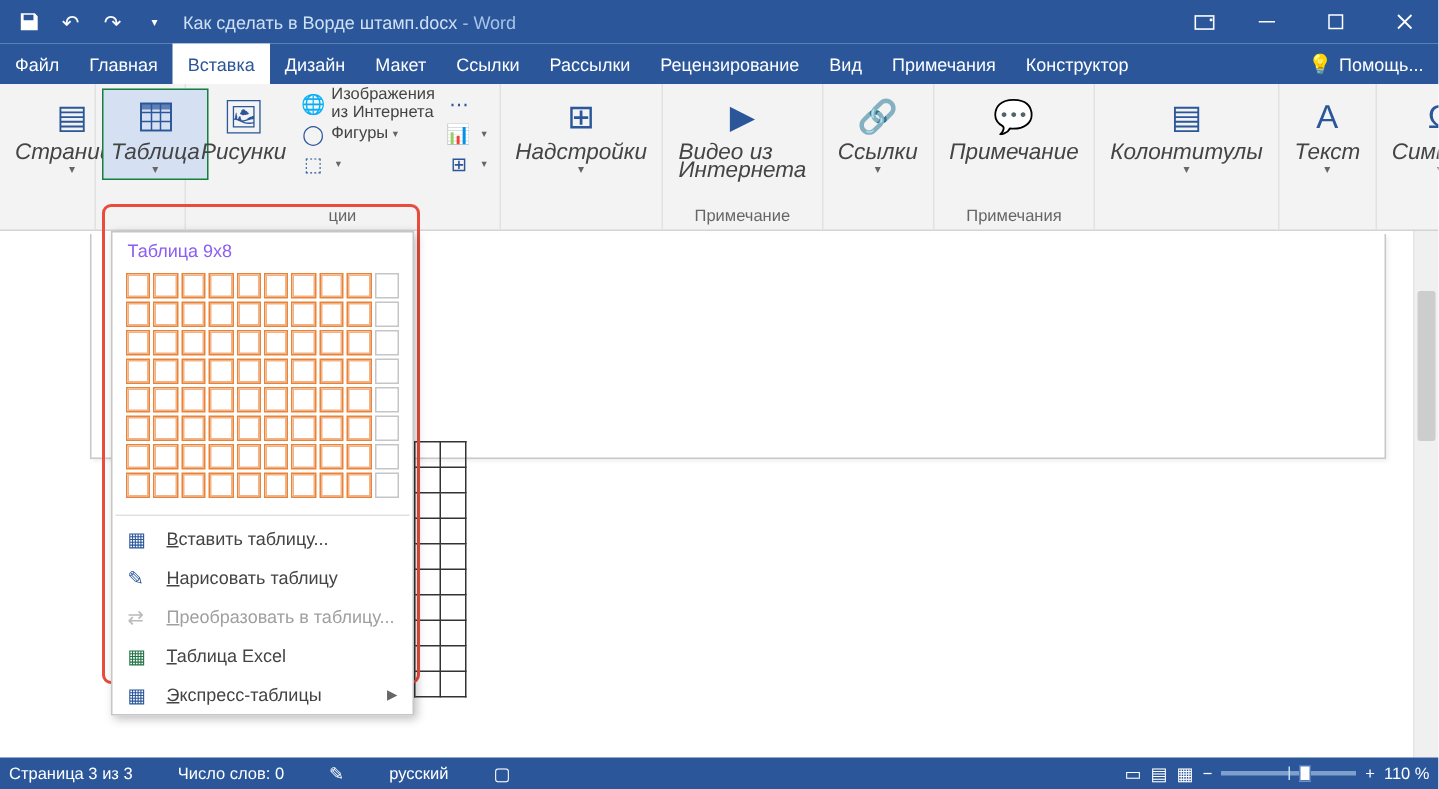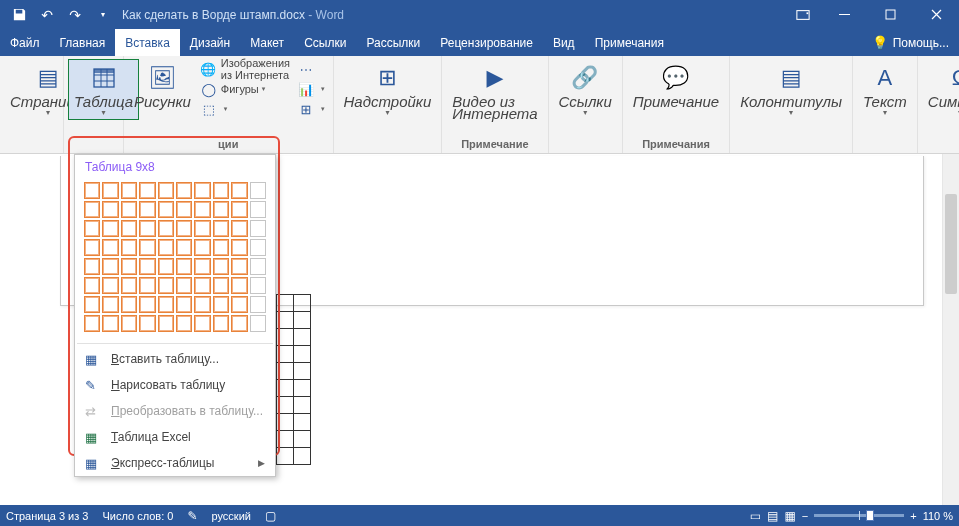--- a/index.html
+++ b/index.html
@@ -19,21 +19,21 @@
 .tabs { height: 27px; background: #2b579a; display: flex; align-items: stretch; color: #fff; font-size: 12px; }
 .tab { padding: 0 10px; display: flex; align-items: center; cursor: pointer; }
 .tab.active { background: #fff; color: #2b579a; }
 .tab-right { margin-left: auto; display: flex; align-items: center; padding: 0 10px; gap: 4px; }
 .bulb { color: #ffd966; font-size: 13px; }
 
 
 .ribbon { height: 98px; background: #f3f3f3; border-bottom: 1px solid #d4d4d4; display: flex; position: relative; }
 .rgroup { border-right: 1px solid #e1e1e1; padding: 3px 4px 0 4px; display: flex; flex-direction: column; }
 .rgroup .row { display: flex; align-items: flex-start; flex: 1; }
-.rgroup .glabel { font-size: 11px; color: #666; text-align: center; padding: 0 0 3px 0; height: 16px; line-height: 14px; font-weight: bold; }
+.rgroup .glabel { font-size: 11px; color: #666; text-align: center; padding: 0 0 3px 0; height: 16px; line-height: 14px; }
 .rbtn-v { display: flex; flex-direction: column; align-items: center; padding: 3px 6px; cursor: pointer; }
 .rbtn-v .icon { width: 32px; height: 32px; display: flex; align-items: center; justify-content: center; font-size: 22px; color: #2b579a; }
 .rbtn-v .label { font-size: 15px; color: #444; margin-top: 2px; text-align: left; line-height: 12px; font-style: italic; }
 .rbtn-v .drop { font-size: 8px; color: #666; }
 .rbtn-h { display: flex; align-items: center; padding: 2px 4px; cursor: pointer; height: 20px; }
 .rbtn-h .icon { width: 16px; height: 16px; display: flex; align-items: center; justify-content: center; font-size: 13px; color: #2b579a; margin-right: 4px; }
 .rbtn-h .label { font-size: 11px; color: #444; }
 .rbtn-h .drop { font-size: 7px; color: #666; margin-left: 3px; }
 .rcol { display: flex; flex-direction: column; }
 .rbtn-v.active { background: #d5e1f2; border: 1px solid #15803d; padding: 2px 5px; }
@@ -57,21 +57,21 @@
 
 .doc-area { position: absolute; top: 154px; left: 0; right: 17px; bottom: 21px; background: #fff; overflow: hidden; }
 .scroll-v { position: absolute; top: 154px; right: 0; bottom: 21px; width: 17px; background: #f0f0f0; border-left: 1px solid #e6e6e6; }
 .scroll-thumb { position: absolute; left: 2px; right: 2px; top: 40px; height: 100px; background: #cdcdcd; border-radius: 2px; }
 .page-outline { position: absolute; left: 60px; top: 2px; right: 18px; height: 150px; border-left: 1px solid #c8c8c8; border-right: 1px solid #c8c8c8; border-bottom: 1px solid #c8c8c8; box-shadow: 1px 1px 3px rgba(0,0,0,.07); }
 .doc-table { position: absolute; left: 140px; top: 140px; border-collapse: collapse; }
 .doc-table td { width: 17px; height: 17px; border: 1px solid #333; }
 
 
 .status { position: absolute; left:0; right:0; bottom:0; height: 21px; background: #2b579a; color: #fff; font-size: 11px; display: flex; align-items: center; padding: 0 6px; }
-.status .sitem { margin-right: 14px; display: flex; align-items: center; gap: 4px; }
+.status .sitem { margin-right: 30px; display: flex; align-items: center; gap: 4px; }
 .status .right { margin-left: auto; display: flex; align-items: center; gap: 6px; }
 .zoom-slider { width: 90px; height: 3px; background: #7fa0cd; position: relative; }
 .zoom-slider .tick { position: absolute; left: 50%; top: -3px; width: 1px; height: 9px; background: #c9daf0; }
 .zoom-slider .handle { position: absolute; left: 58%; top: -4px; width: 8px; height: 11px; background: #fff; border: 1px solid #5178b8; }
 .sicon { font-size: 12px; }
 </style>
 </head>
 <body>
 
 <div class="title-bar">
@@ -119,20 +119,21 @@
   <div class="tab">Файл</div>
   <div class="tab">Главная</div>
   <div class="tab active">Вставка</div>
   <div class="tab">Дизайн</div>
   <div class="tab">Макет</div>
   <div class="tab">Ссылки</div>
   <div class="tab">Рассылки</div>
   <div class="tab">Рецензирование</div>
   <div class="tab">Вид</div>
   <div class="tab">Примечания</div>
+  <div class="tab">Конструктор</div>
   <div class="tab-right">
     <span class="bulb">💡</span>
     <span>Помощь...</span>
   </div>
 </div>
 
 <div class="ribbon">
   <div class="rgroup" style="width:64px">
     <div class="row">
         <div class="rbtn-v">

